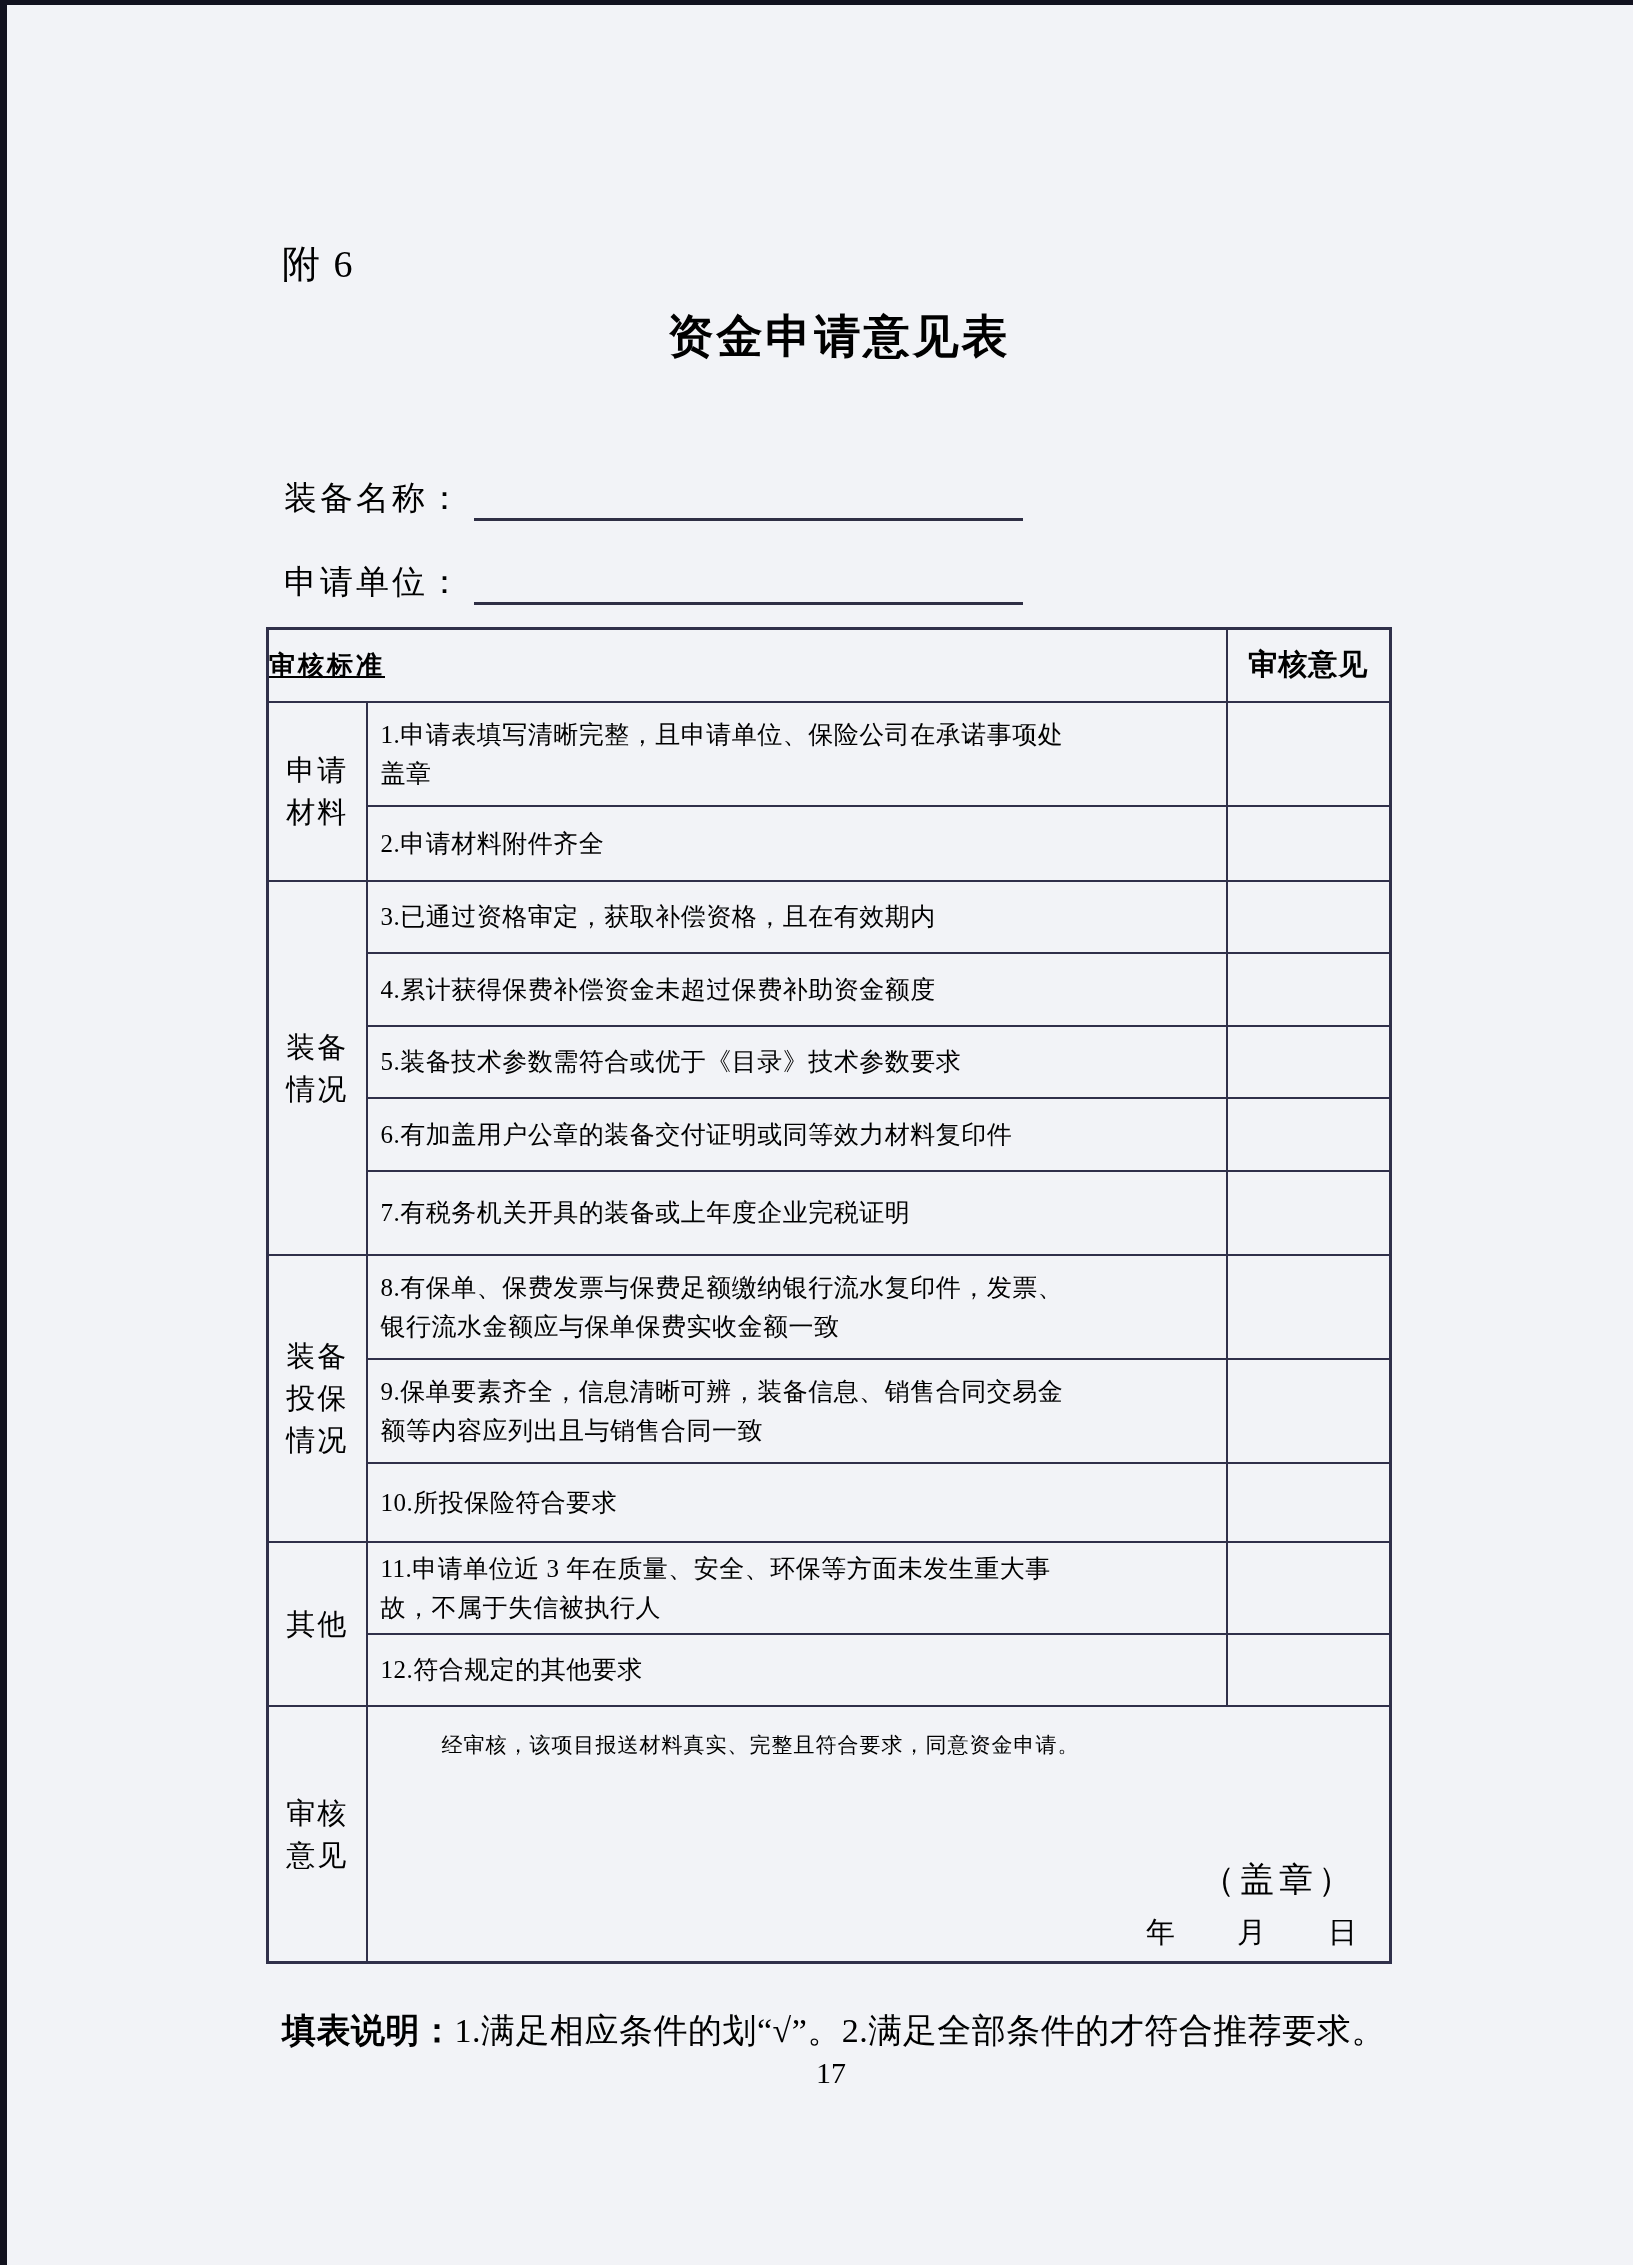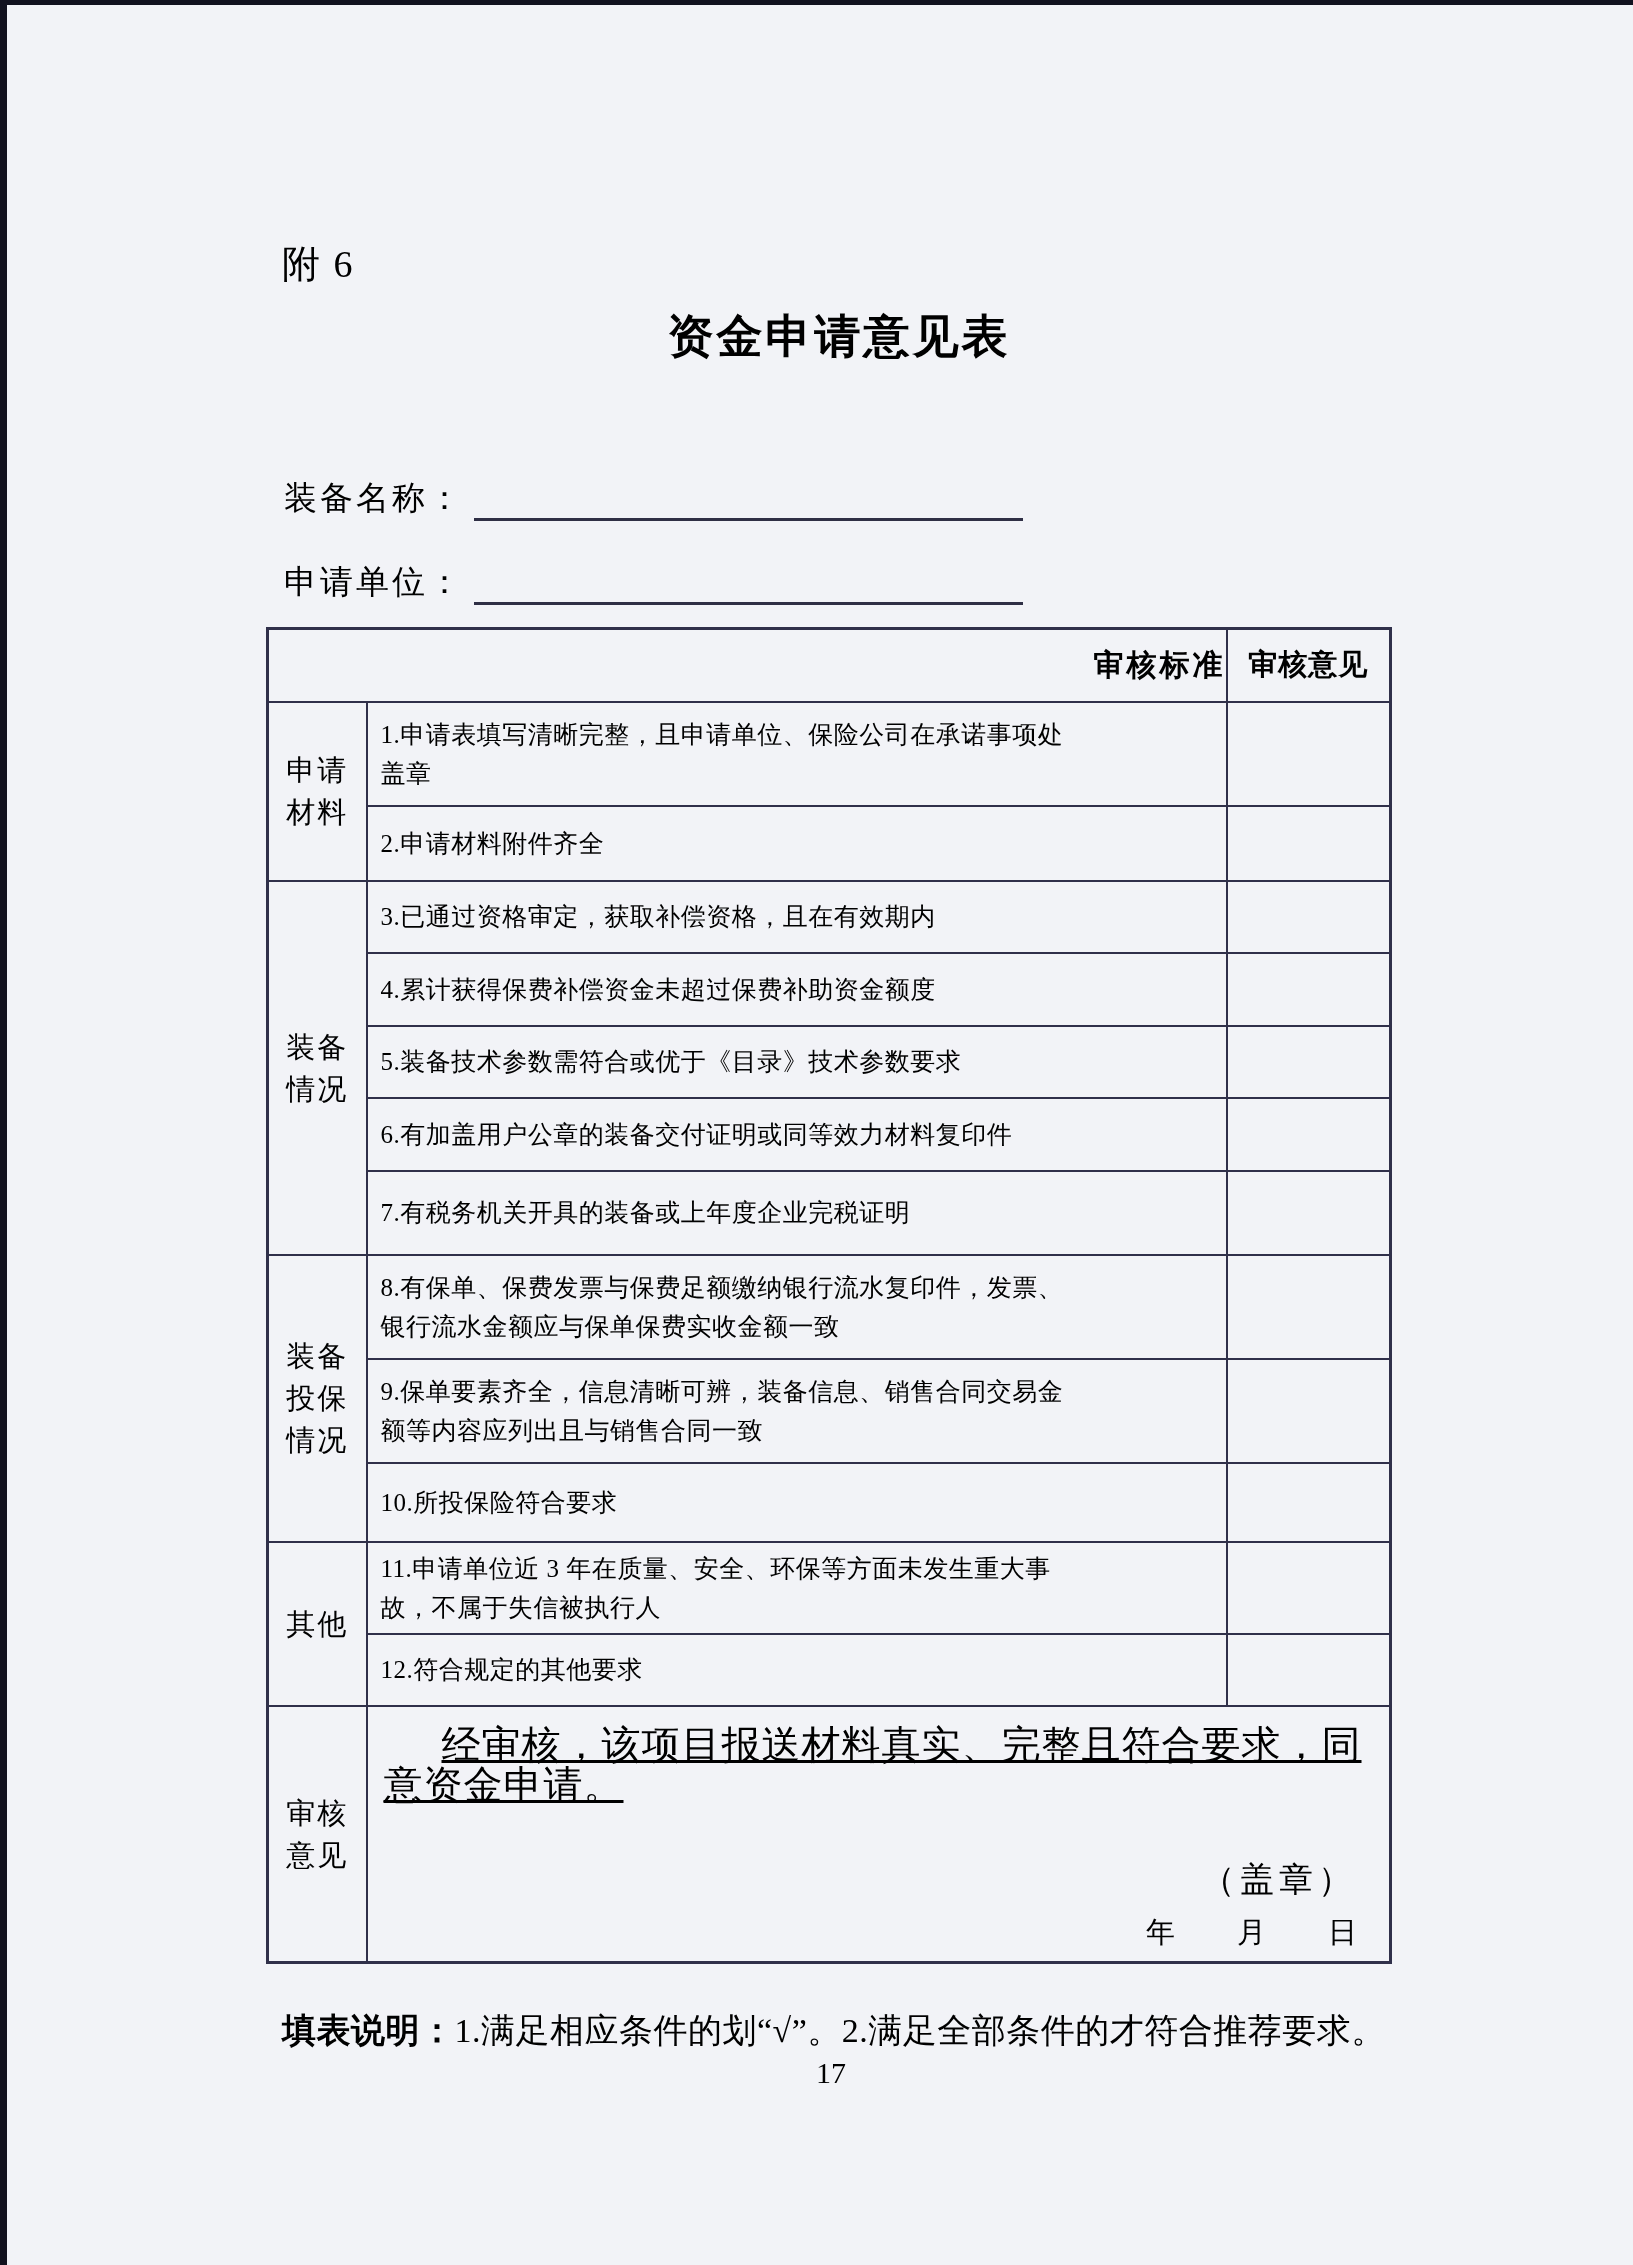--- a/index.html
+++ b/index.html
@@ -33,37 +33,37 @@
 
   table.review-table {
     position: absolute; left: 266px; top: 627px;
     width: 1122px; border-collapse: collapse; table-layout: fixed;
     border: 3px solid #30304a;
   }
   .review-table th, .review-table td {
     border: 2px solid #30304a;
     padding: 0;
   }
-  th.criteria-header { font-size: 30px; font-weight: bold; letter-spacing: 3px; text-align: right; }
+  th.criteria-header { font-size: 26px; font-weight: bold; letter-spacing: 3px; text-align: left; text-decoration: underline; }
   th.opinion-header  { font-size: 29px; font-weight: bold; letter-spacing: 1px; text-align: center; }
   td.group-cell {
     text-align: center; vertical-align: middle;
     font-size: 29px; line-height: 42px; white-space: pre-line; letter-spacing: 2px;
   }
   td.criteria-cell {
     font-size: 25px; line-height: 39px;
     padding: 6px 10px 6px 13px;
     vertical-align: middle; white-space: pre-line; letter-spacing: 0.5px;
   }
   td.opinion-cell { background: transparent; }
   td.review-content { position: relative; vertical-align: top; }
   .review-statement {
     margin: 18px 14px 0 16px;
-    font-size: 39px; line-height: 40px;
-    text-indent: 58px; letter-spacing: 1px; text-decoration: underline;
+    font-size: 21px; line-height: 40px;
+    text-indent: 58px; letter-spacing: 1px;
   }
   .review-seal {
     position: absolute; right: 32px; bottom: 58px;
     font-size: 34px; letter-spacing: 5px;
   }
   .review-date {
     position: absolute; right: 32px; bottom: 8px;
     display: flex; gap: 62px; font-size: 29px;
   }
 

